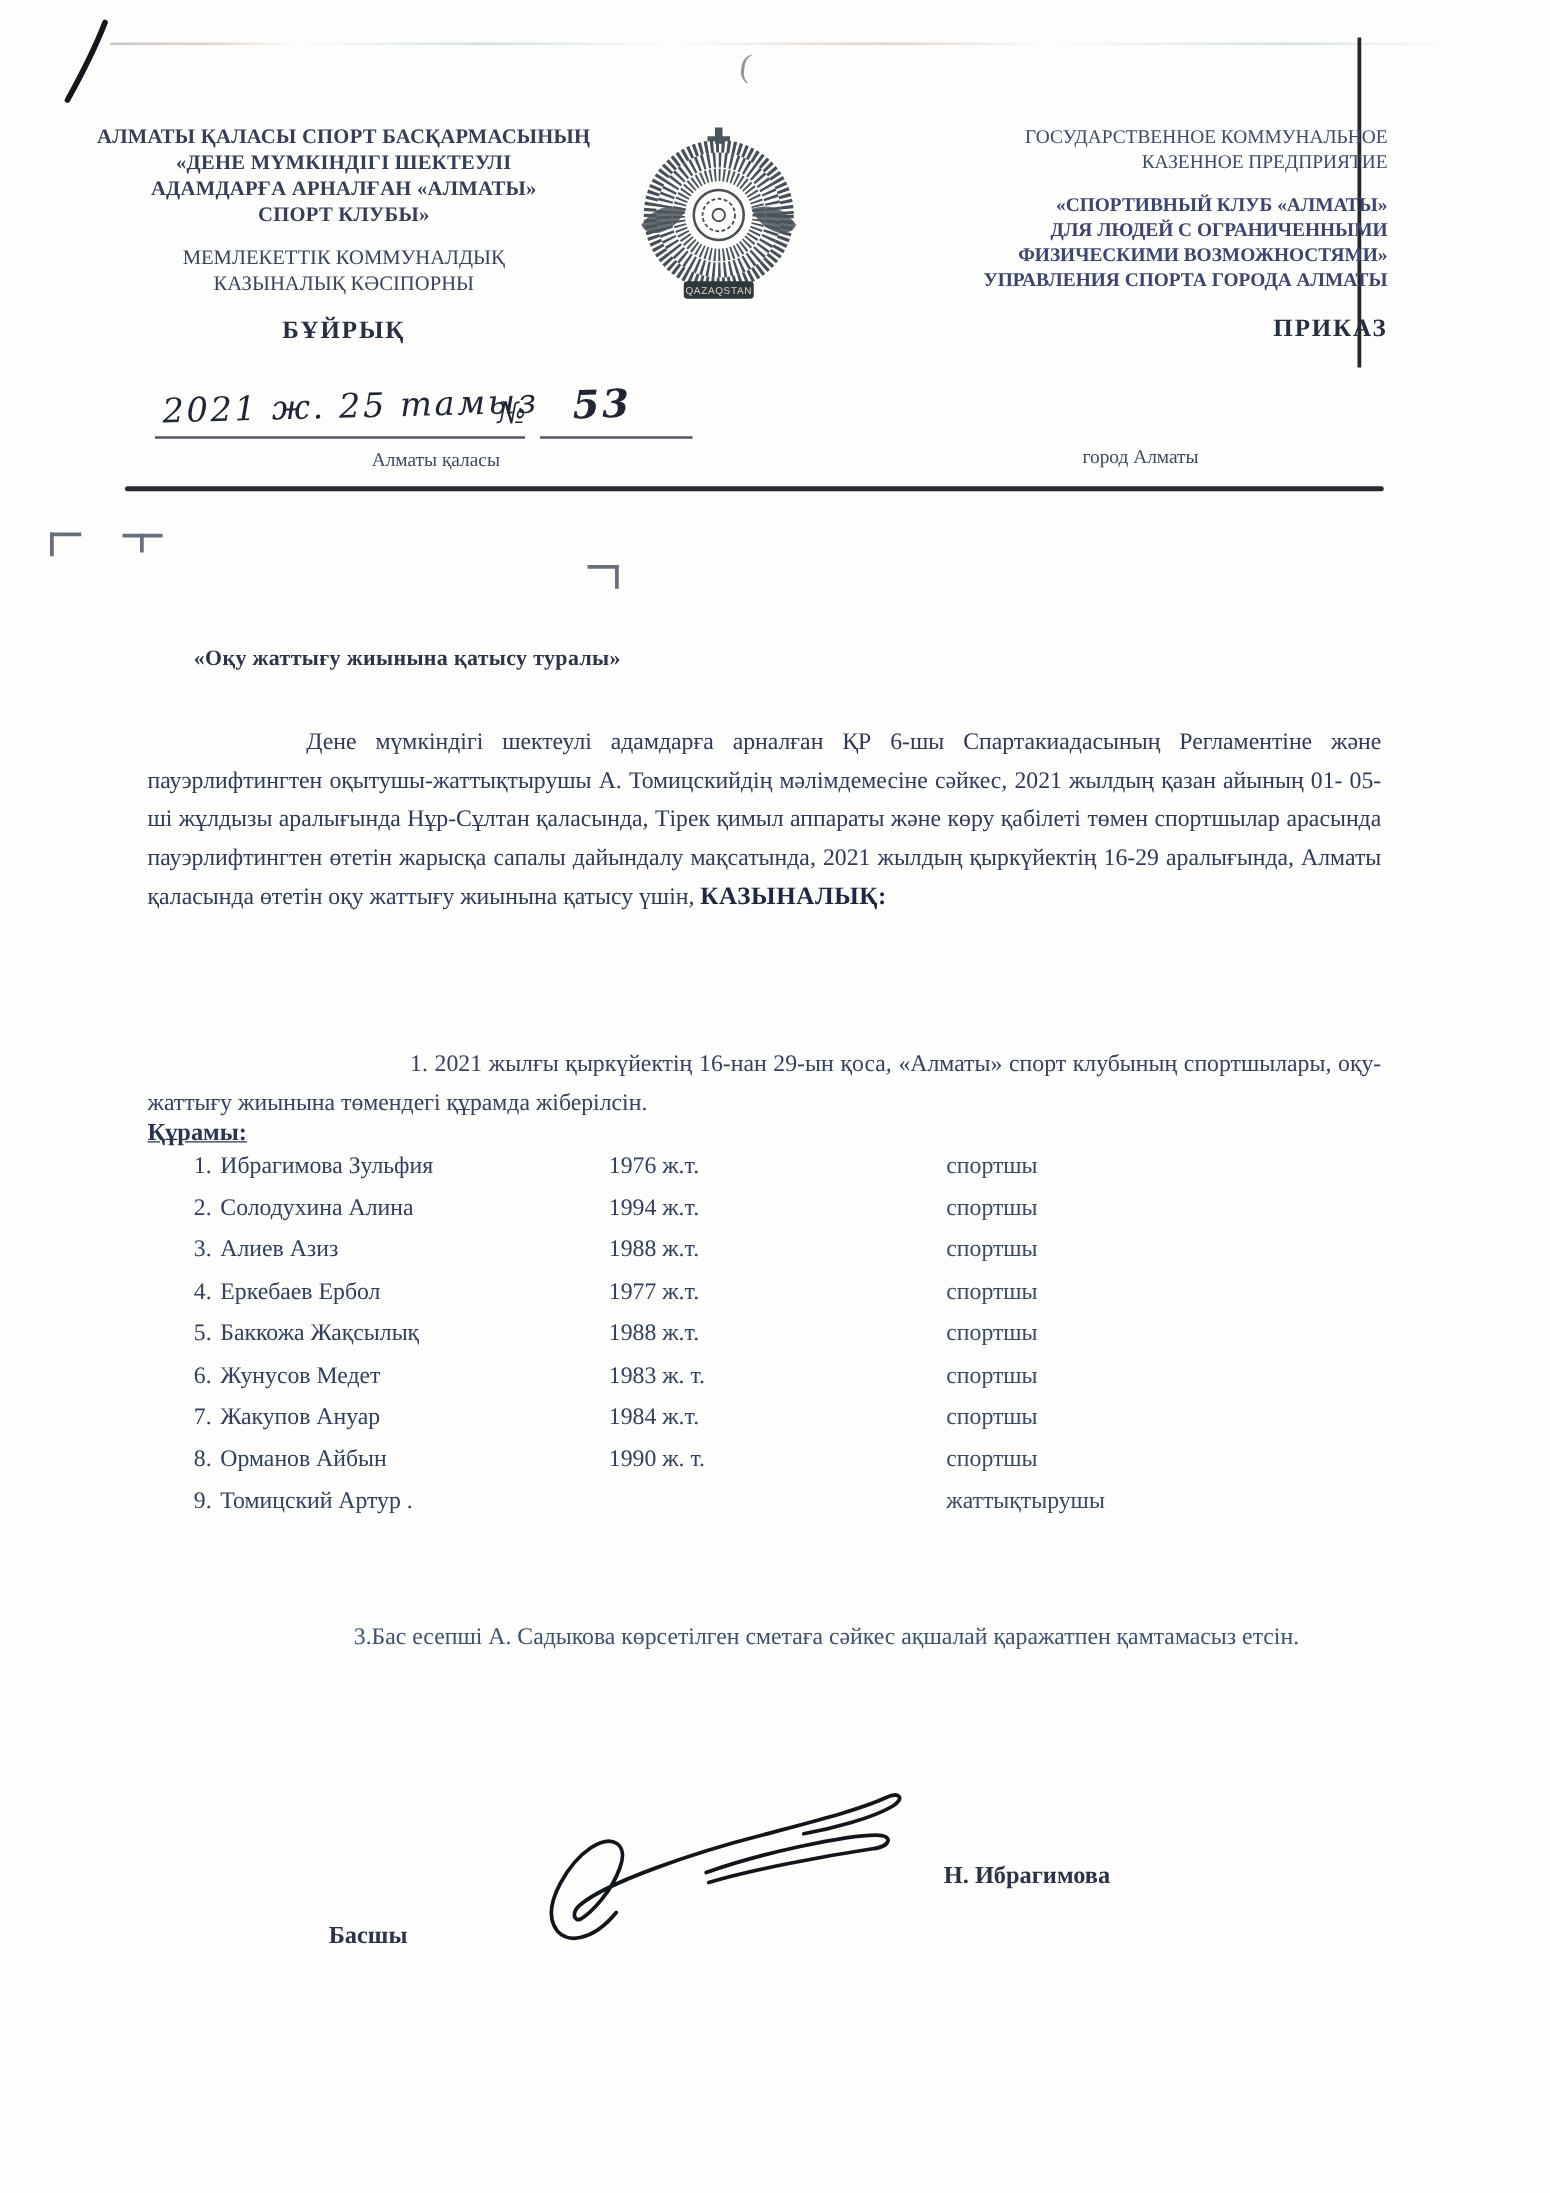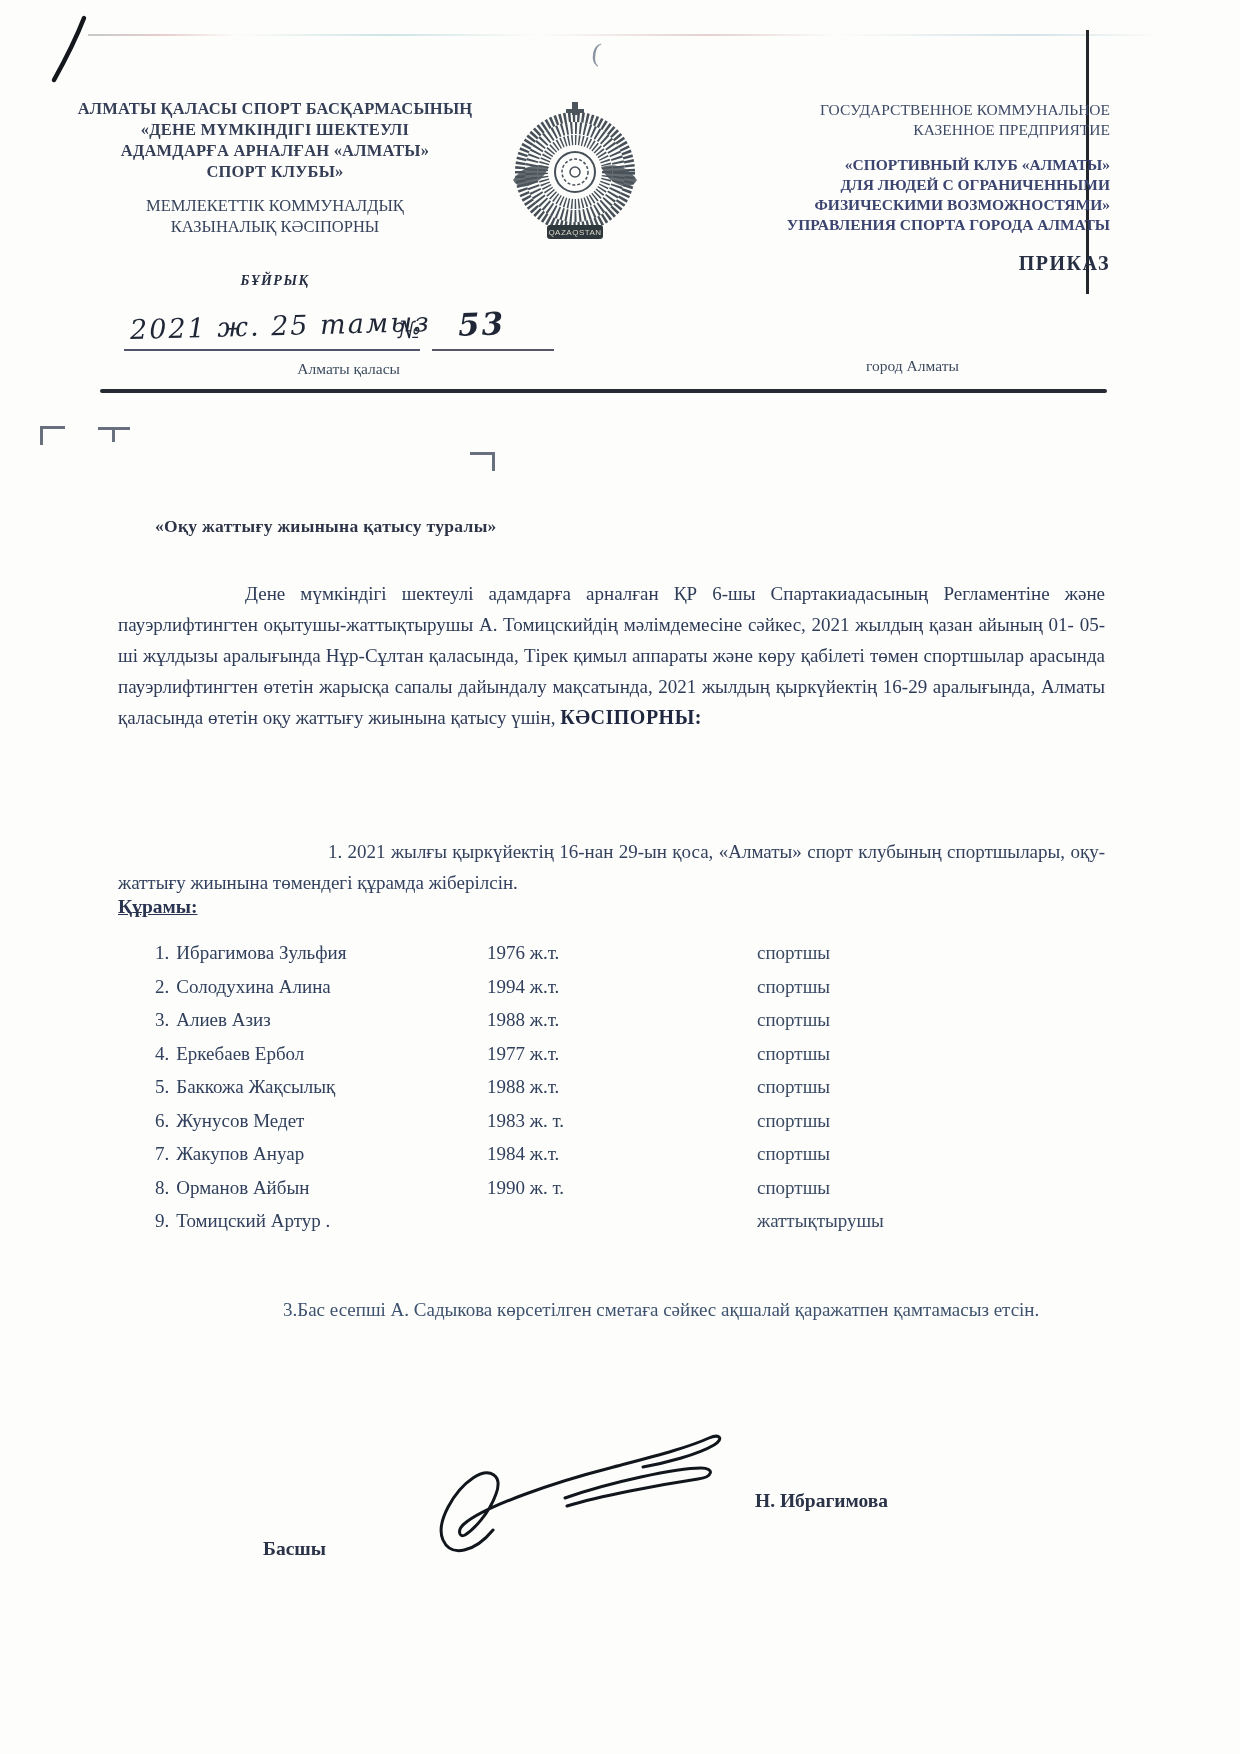--- a/index.html
+++ b/index.html
@@ -15,21 +15,21 @@
   .scan-line { position:absolute; left:88px; top:34px; width:1070px; height:2px; opacity:.28;
     background:linear-gradient(90deg,#3a3f4a 0%,#b05555 7%,transparent 14%,#55a0a8 28%,transparent 42%,#a06060 58%,transparent 70%,#6a9ab5 88%,transparent 100%); }
   .pen-mark { position:absolute; left:46px; top:14px; }
   .paren-mark { position:absolute; left:592px; top:38px; font-size:26px; color:#8b95a1; transform:rotate(8deg); }
   .vline { position:absolute; left:1086px; top:30px; width:3px; height:264px; background:#23272c; }
 
   
   .header-left  { position:absolute; left:70px;  top:98px;  width:410px; text-align:center; }
   .org-kk  { font-weight:bold; font-size:16.5px; line-height:21px; color:#343e56; letter-spacing:.2px; }
   .sub-kk  { margin-top:13px; font-size:16.5px; line-height:21px; color:#38445c; }
-  .doctype-kk { margin-top:36px; font-size:14px; font-weight:bold; letter-spacing:1.5px; color:#272f43;font-style:italic; }
+  .doctype-kk { margin-top:16px; font-size:20px; font-weight:bold; letter-spacing:1.5px; color:#272f43; }
 
   .header-right { position:absolute; left:690px; top:100px; width:420px; text-align:right; }
   .org-ru-top  { font-size:15.5px; line-height:20px; color:#3e4b68; }
   .org-ru-bold { margin-top:15px; font-size:15.5px; line-height:20px; font-weight:bold; color:#3c4470; }
   .doctype-ru  { margin-top:17px; font-size:20px; font-weight:bold; letter-spacing:1.5px; color:#272f43; }
 
   .emblem { position:absolute; left:505px; top:100px; width:140px; height:145px; }
 
   
   .rule { position:absolute; left:100px; top:389px; width:1007px; height:4px; background:#262b33; border-radius:2px; }
@@ -51,21 +51,21 @@
   .cm3 { left:470px; top:452px; width:22px; height:16px; border-top:3px solid #4e5866; border-right:3px solid #4e5866; }
 
   
   .subject { position:absolute; left:155px; top:516px; font-size:17.5px; font-weight:bold; color:#2d3448; letter-spacing:.3px; }
   .bodytext { position:absolute; left:118px; top:578px; width:987px; font-size:19px; line-height:31px; text-align:justify; }
   .bodytext p { margin:0; text-indent:127px; }
   .order-word { font-weight:bold; font-size:20px; color:#1f2740; letter-spacing:.5px; }
   .item1 { position:absolute; left:118px; top:836px; width:987px; font-size:19px; line-height:31px; text-align:justify; text-indent:210px; color:#34425f; margin:0; }
   .roster-heading { position:absolute; left:118px; top:896px; font-size:19.5px; font-weight:bold; text-decoration:underline; color:#2a3450; }
 
-  .roster { position:absolute; left:155px; top:942px; width:900px;text-align:center; }
+  .roster { position:absolute; left:155px; top:922px; width:900px;text-align:center; }
   .rrow { position:relative; height:33.5px; font-size:19px; color:#31405d; }
   .c-name { position:absolute; left:0; white-space:nowrap; }
   .c-name .num { margin-right:7px; }
   .c-year { position:absolute; left:332px; white-space:nowrap; }
   .c-role { position:absolute; left:602px; white-space:nowrap; color:#3a4a64; }
 
   .closing { position:absolute; left:118px; top:1292px; width:987px; font-size:19px; line-height:35px; color:#3d526e; }
   .closing p { margin:0; text-indent:165px; }
   .closing .item3 { text-align:justify; }
 
@@ -136,21 +136,21 @@
 
   <div class="cm cm1"></div>
   <div class="cm cm2"></div>
   <div class="cm cm3"></div>
 
   <div class="subject">«Оқу жаттығу жиынына қатысу туралы»</div>
 
   <div class="bodytext">
     <p>
       <span>Дене мүмкіндігі шектеулі адамдарға арналған ҚР 6-шы Спартакиадасының Регламентіне және пауэрлифтингтен оқытушы-жаттықтырушы А. Томицскийдің мәлімдемесіне сәйкес, 2021 жылдың қазан айының 01- 05-ші жұлдызы аралығында Нұр-Сұлтан қаласында, Тірек қимыл аппараты және көру қабілеті төмен спортшылар арасында пауэрлифтингтен өтетін жарысқа сапалы дайындалу мақсатында, 2021 жылдың қыркүйектің 16-29 аралығында, Алматы қаласында өтетін оқу жаттығу жиынына қатысу үшін,</span>
-      <b class="order-word">КӘСІПОРНЫ:</b>
+      <b class="order-word">КАЗЫНАЛЫҚ:</b>
     </p>
   </div>
 
   <p class="item1">1. 2021 жылғы қыркүйектің 16-нан 29-ын қоса, «Алматы» спорт клубының спортшылары, оқу-жаттығу жиынына төмендегі құрамда жіберілсін.</p>
 
   <div class="roster-heading">Құрамы:</div>
   <div class="roster">
     <div class="rrow">
       <span class="c-name"><span class="num">1.</span><span>Ибрагимова Зульфия</span></span>
       <span class="c-year">1976 ж.т.</span>

